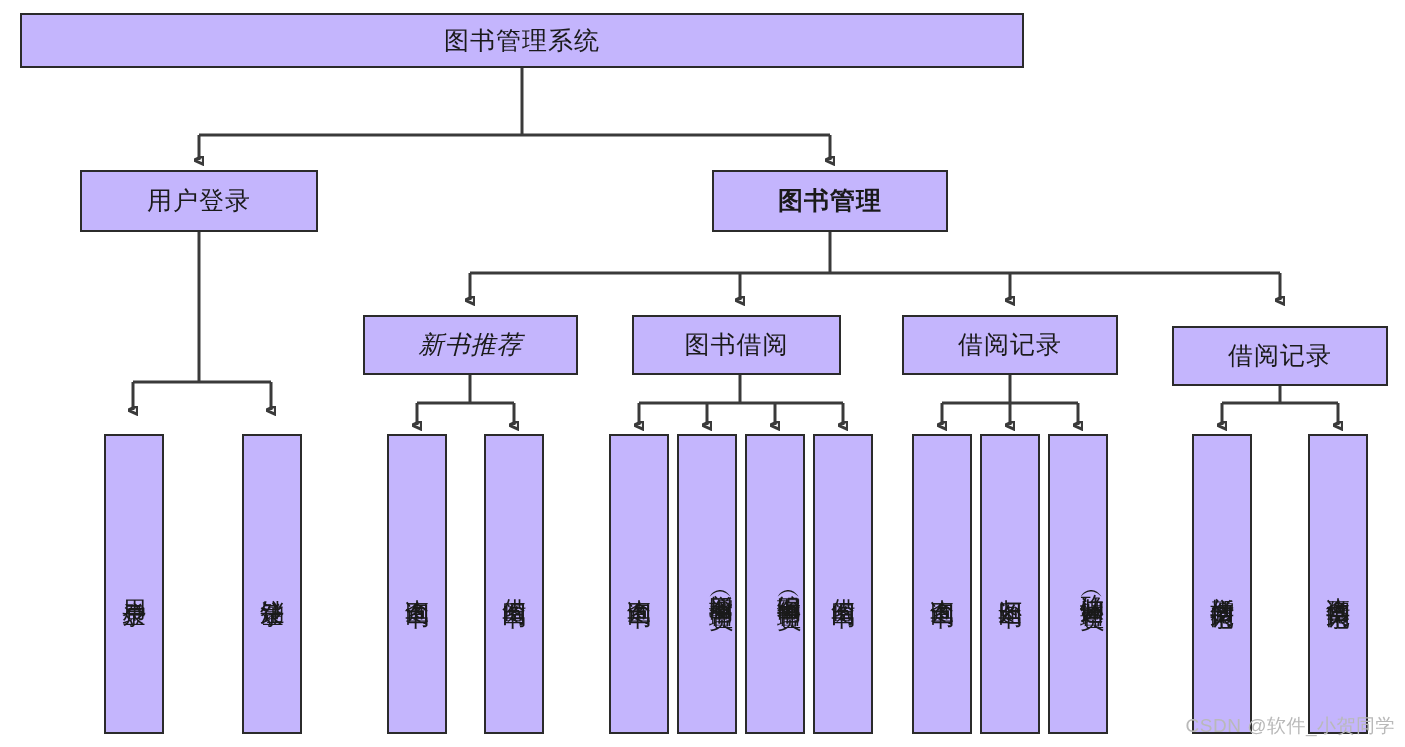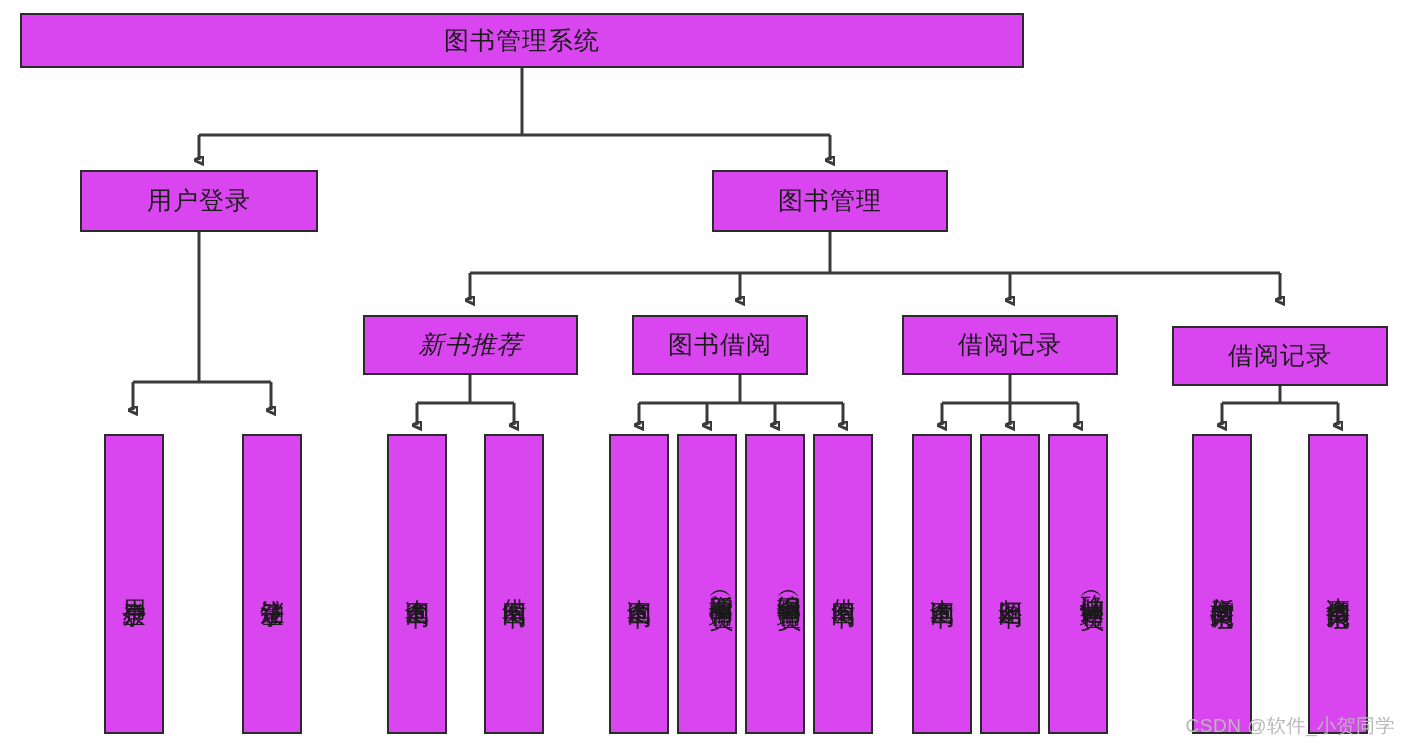--- a/index.html
+++ b/index.html
@@ -13,21 +13,21 @@
   #canvas {
     position: relative;
     width: 1405px;
     height: 747px;
     background: #ffffff;
     overflow: hidden;
   }
   .node {
     position: absolute;
     box-sizing: border-box;
-    background: #d946ef;
+    background: #c4b5fd;
     border: 2px solid #2b2b2b;
     display: flex;
     align-items: center;
     justify-content: center;
     color: #1a1a1a;
   }
   .node.horiz {
     font-size: 25px;
     line-height: 1.1;
     letter-spacing: 1px;
@@ -121,28 +121,28 @@
     <line x1="1338" y1="403" x2="1338" y2="425" marker-end="url(#arrow)"></line>
   </svg>
 
   <div class="node horiz" style="left:20px; top:13px; width:1004px; height:55px;">
     <span>图书管理系统</span>
   </div>
 
   <div class="node horiz" style="left:80px; top:170px; width:238px; height:62px;">
     <span>用户登录</span>
   </div>
-  <div class="node horiz" style="left:712px; top:170px; width:236px; height:62px;">
+  <div class="node horiz" style="left:712px; top:170px; width:236px; height:62px;font-weight:bold;">
     <span>图书管理</span>
   </div>
 
   <div class="node horiz" style="left:363px; top:315px; width:215px; height:60px;font-style:italic;">
     <span>新书推荐</span>
   </div>
-  <div class="node horiz" style="left:632px; top:315px; width:176px; height:60px;">
+  <div class="node horiz" style="left:632px; top:315px; width:209px; height:60px;">
     <span>图书借阅</span>
   </div>
   <div class="node horiz" style="left:902px; top:315px; width:216px; height:60px;">
     <span>借阅记录</span>
   </div>
   <div class="node horiz" style="left:1172px; top:326px; width:216px; height:60px;">
     <span>借阅记录</span>
   </div>
 
   <div class="node vert" style="left:104px; top:434px; width:60px; height:300px;">

